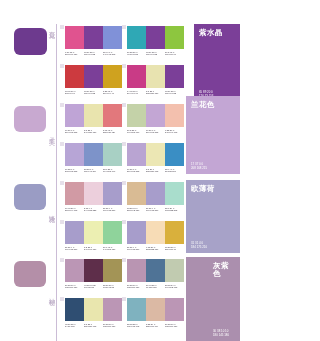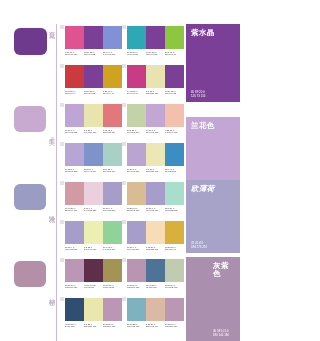--- a/index.html
+++ b/index.html
@@ -90,23 +90,23 @@
 
   
   .rpanel{
     position:absolute;left:186px;
     width:54px;
     box-sizing:border-box;
     padding:5px 5px 4px 5px;
     display:flex;flex-direction:column;
     justify-content:space-between;
   }
-  .rp0{top:24px;height:78px;}
-  .rp1{top:117px;height:78px;}
-  .rp2{top:180px;height:73px;font-style:italic;}
+  .rp0{top:24px;height:78px;margin-left:8px;}
+  .rp1{top:96px;height:78px;}
+  .rp2{top:180px;height:73px;}
   .rp3{top:257px;height:84px;}
   .rp-title{
     font-size:7.5px;font-weight:bold;
     color:#ffffff;line-height:1;
     letter-spacing:0.4px;
   }
   .rp-codes{font-size:2.9px;line-height:4px;color:#ffffff;}
 </style>
 </head>
 <body>

